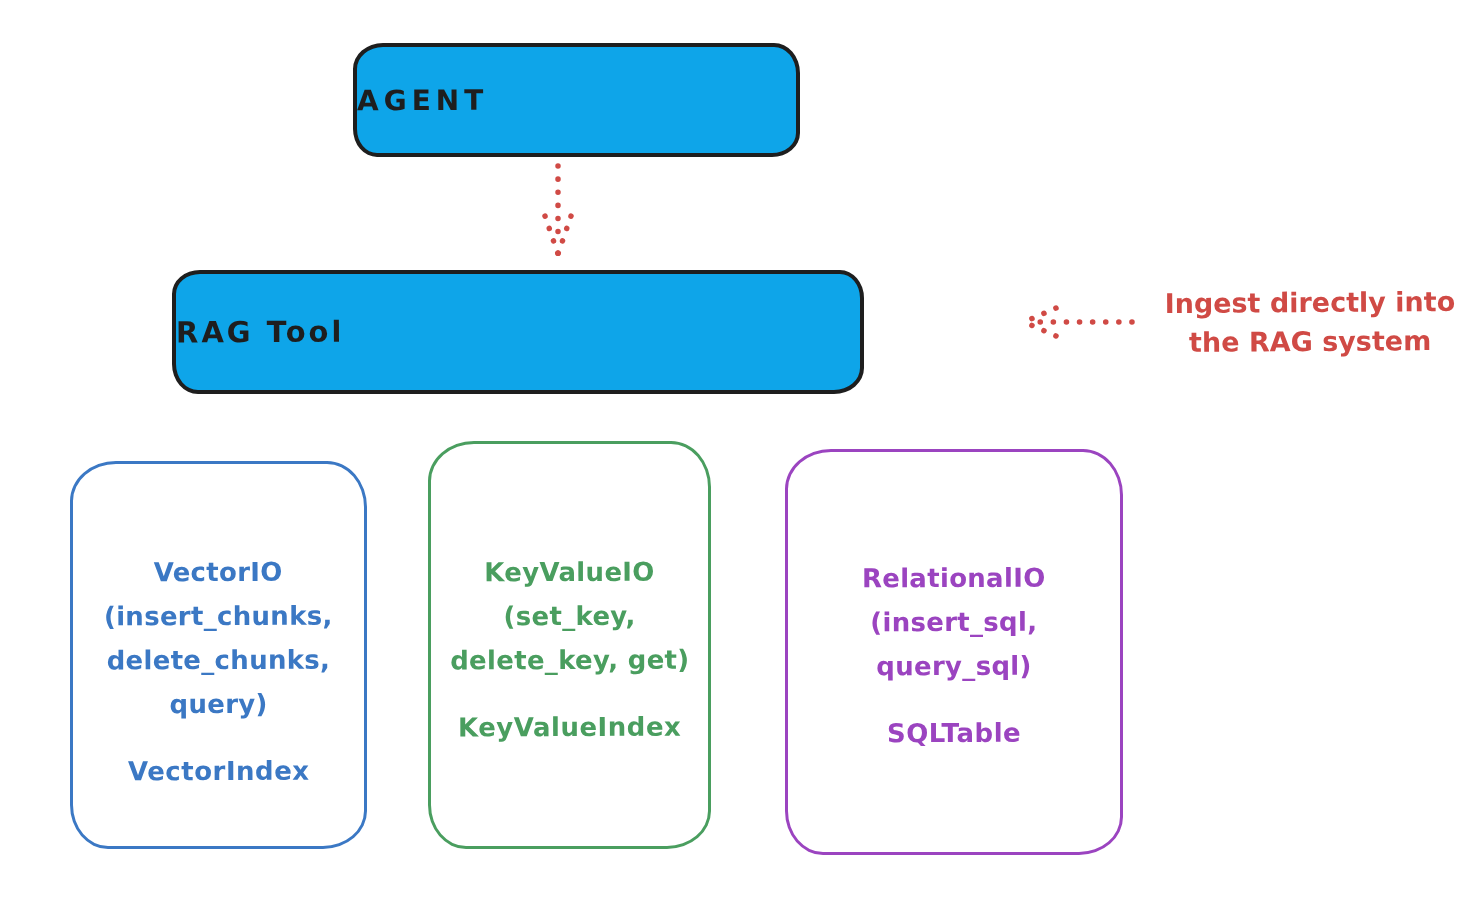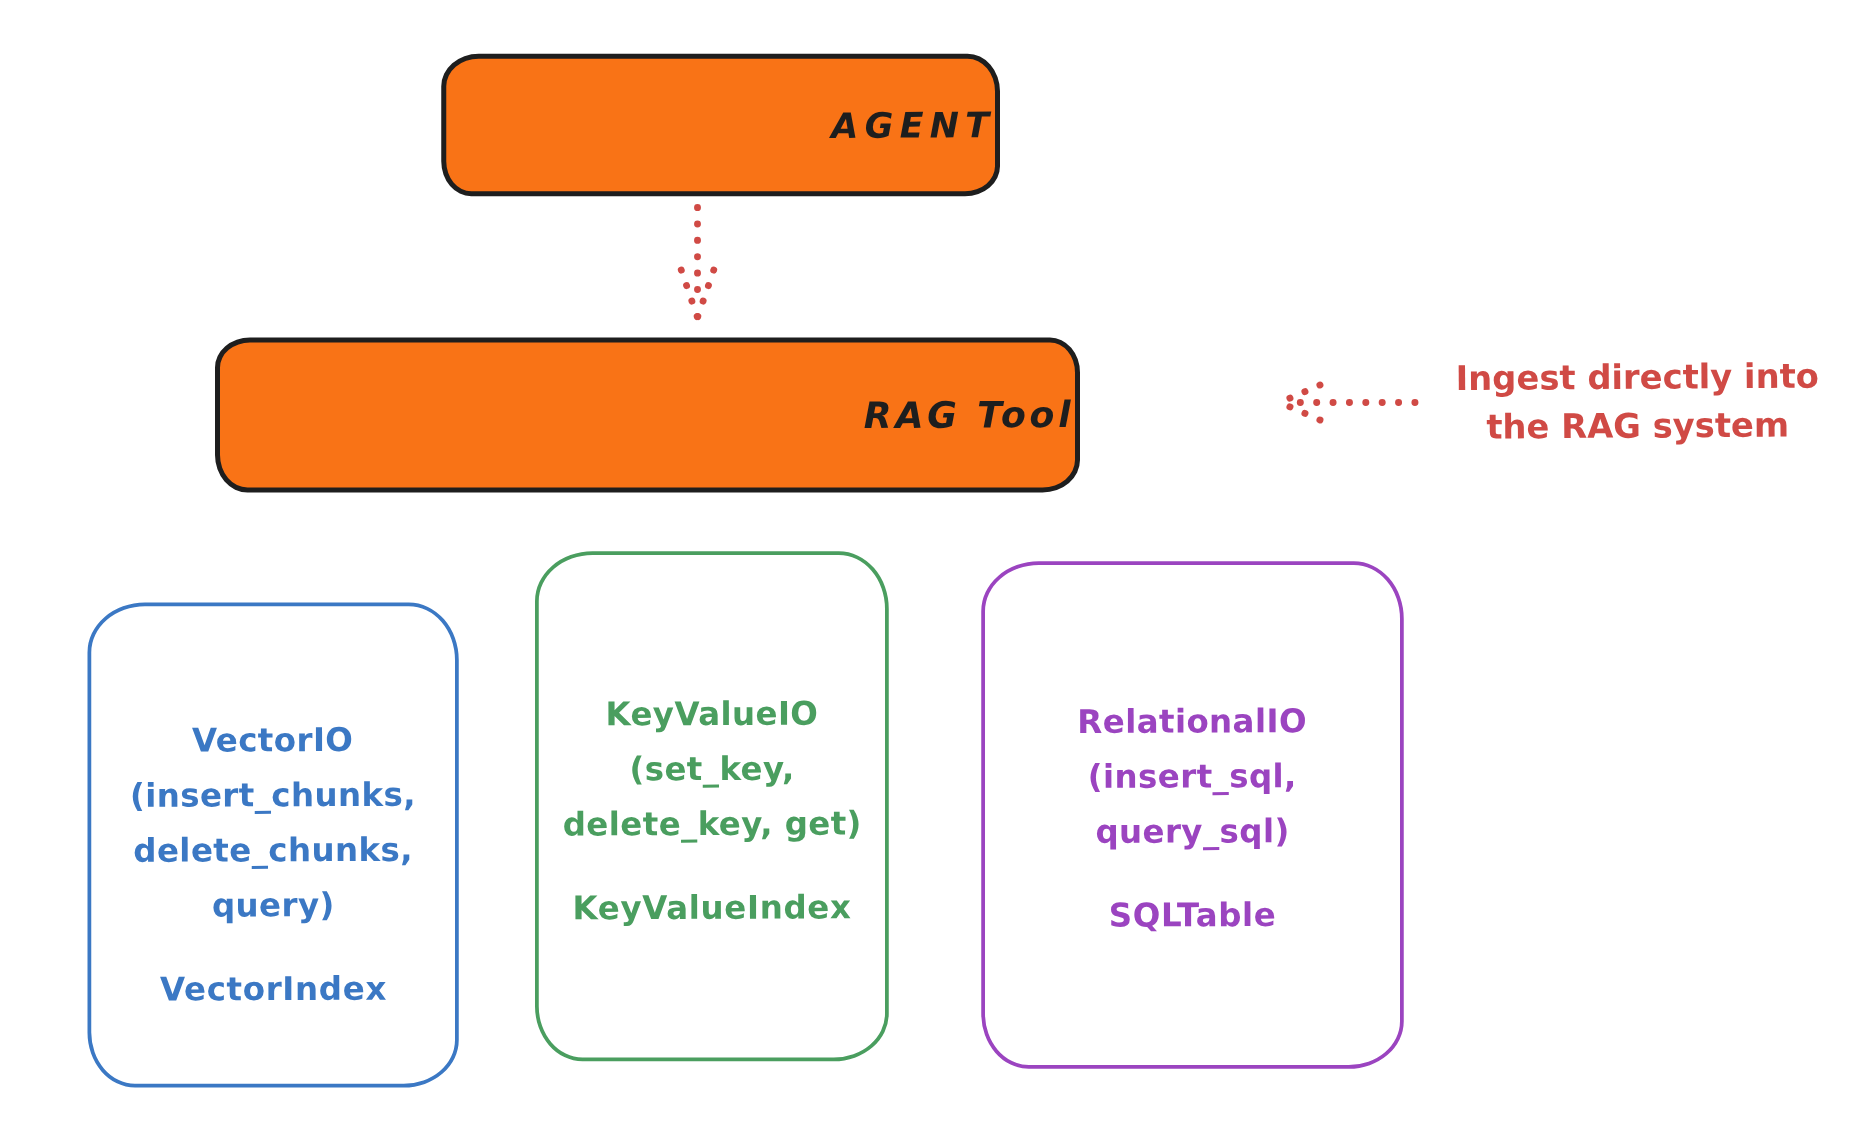--- a/index.html
+++ b/index.html
@@ -15,26 +15,25 @@
     position:relative;
     width:1484px;
     height:910px;
     background:#ffffff;
     overflow:hidden;
   }
   
   .node{
     position:absolute;
     border:4px solid var(--ink);
-    background:#f97316;
+    background:#0ea5e9;
     display:flex;
     align-items:center;
-    justify-content:flex-end;
+    justify-content:flex-start;
     box-sizing:border-box;
-    font-style:italic;
   }
   .node-agent{
     left:353px; top:43px; width:447px; height:114px;
     border-radius:30px 26px 28px 24px / 26px 30px 24px 28px;
   }
   .node-rag{
     left:172px; top:270px; width:692px; height:124px;
     border-radius:28px 24px 30px 26px / 24px 28px 26px 30px;
   }
   .node-label{
@@ -53,21 +52,21 @@
     border-width:3.5px;
     border-radius:46px 40px 44px 38px / 40px 46px 38px 44px;
     box-sizing:border-box;
     display:flex;
     flex-direction:column;
     align-items:center;
     text-align:center;
     font-weight:bold;
   }
   .card-blue{
-    left:70px; top:482px; width:297px; height:388px;
+    left:70px; top:461px; width:297px; height:388px;
     border-color:var(--blue); color:var(--blue);
     padding-top:86px;
   }
   .card-green{
     left:428px; top:441px; width:283px; height:408px;
     border-color:var(--green); color:var(--green);
     padding-top:106px;
   }
   .card-purple{
     left:785px; top:449px; width:338px; height:406px;

